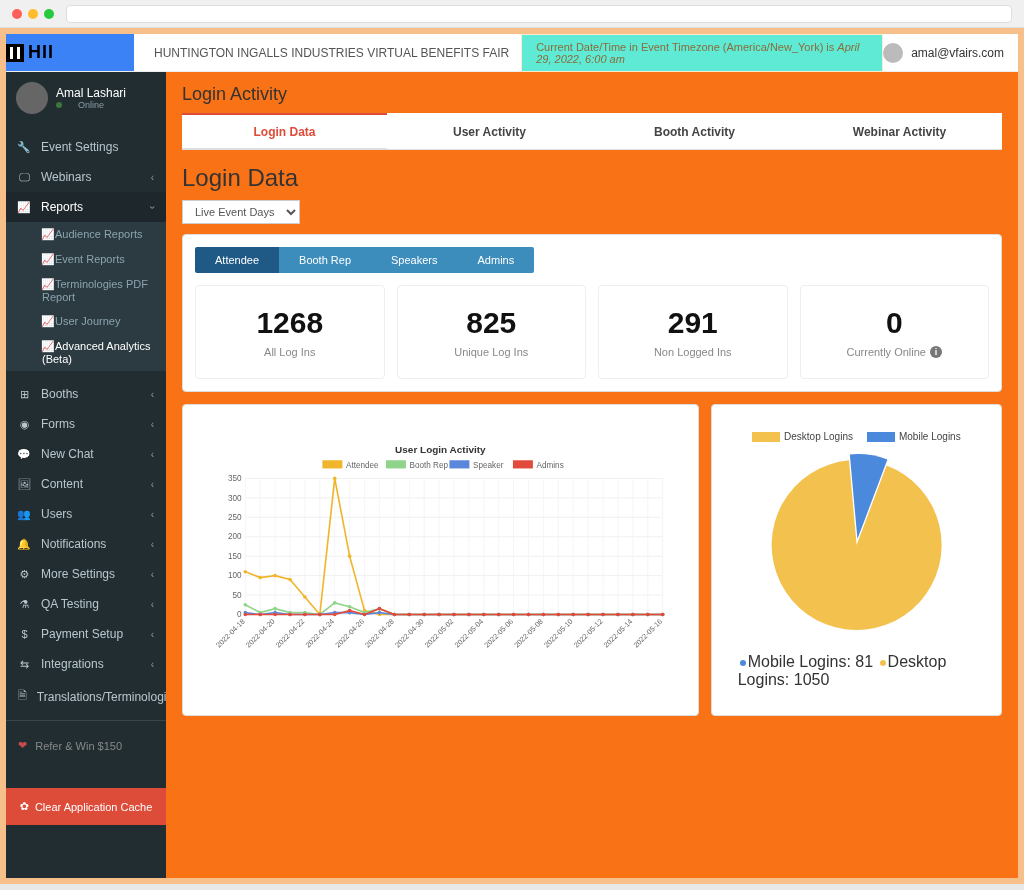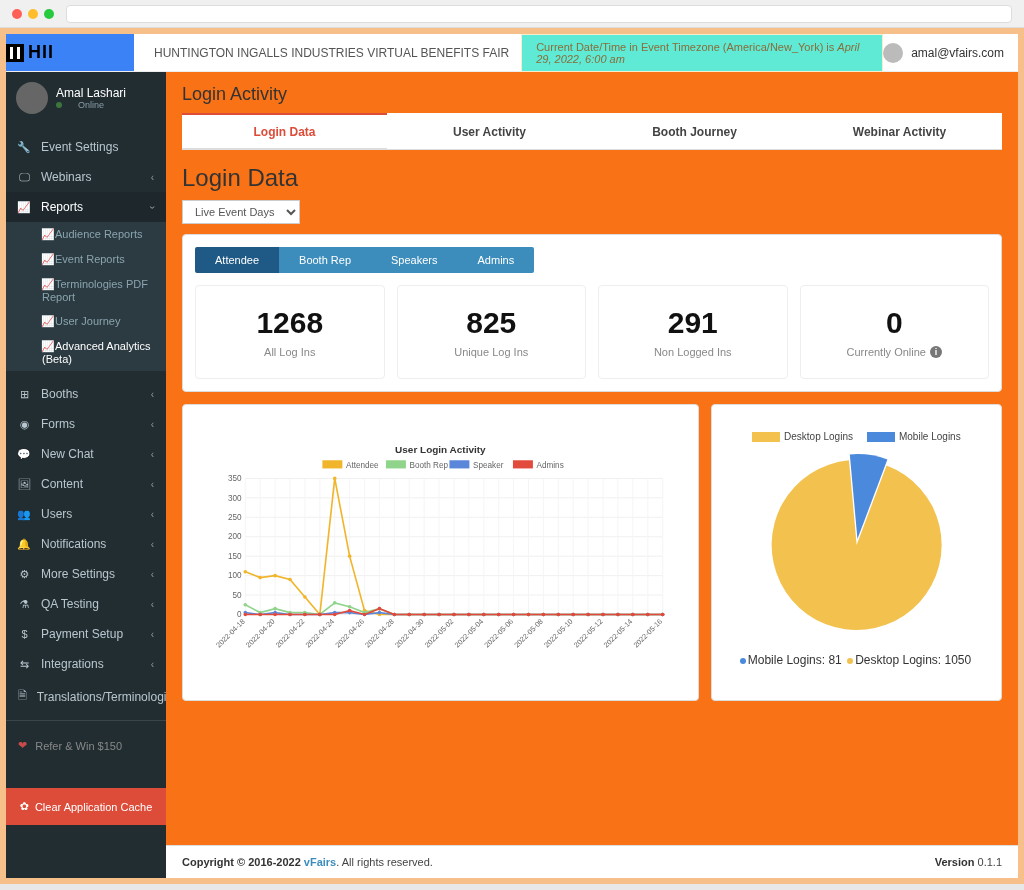--- a/index.html
+++ b/index.html
@@ -62,21 +62,21 @@
 .stat .num { font-size: 30px; font-weight: 700; color: #111; }
 .stat .lbl { font-size: 11px; color: #888; margin-top: 6px; display: flex; align-items: center; justify-content: center; gap: 4px; }
 .info-ico { width: 12px; height: 12px; border-radius: 50%; background: #777; color: #fff; font-size: 9px; display: inline-flex; align-items: center; justify-content: center; font-weight: bold; }
 .charts-row { display: flex; gap: 12px; margin-top: 12px; }
 .chart-card { background: #fff; border: 1px solid #ddd; border-radius: 4px; padding: 26px; }
 .chart-left { flex: 1.95; }
 .chart-right { flex: 1; }
 .leg-item { display: flex; align-items: center; gap: 4px; }
 .pie-legend { display: flex; justify-content: center; gap: 14px; font-size: 10px; color: #444; margin-bottom: 8px; }
 .pie-sw { width: 28px; height: 10px; display: inline-block; }
-.pie-summary { font-size: 12px; color: #333; margin-top: 10px; }
+.pie-summary { font-size: 16px; color: #333; margin-top: 10px; }
 .bullet { display: inline-block; width: 6px; height: 6px; border-radius: 50%; margin: 0 2px; vertical-align: middle; }
 .footer { margin-top: auto; background: #fff; border-top: 1px solid #ddd; padding: 10px 16px; display: flex; justify-content: space-between; font-size: 11px; color: #444; }
 .footer strong { color: #333; }
 .footer .link { color: #3c8dbc; }
 .ico { width: 13px; display: inline-flex; justify-content: center; font-size: 11px; }
 svg { overflow: visible; }
 </style>
 </head>
 <body>
 
@@ -208,21 +208,21 @@
           <span>Clear Application Cache</span>
         </div>
     </aside>
 
     <main class="content">
       <div class="page-hdr">
         <h2>Login Activity</h2>
         <div class="tabs">
           <div class="tab active">Login Data</div>
           <div class="tab">User Activity</div>
-          <div class="tab">Booth Journey</div>
+          <div class="tab">Booth Activity</div>
           <div class="tab">Webinar Activity</div>
         </div>
       </div>
 
       <div class="panel">
         <h1 class="panel-title">Login Data</h1>
         <select class="select">
           <option>Live Event Days</option>
         </select>
 
@@ -467,21 +467,15 @@
                 <path d="M100.80752295724795,89.0545894444944 L93.1680257688481,4.398590940499233 A85,85 0 0 1 130.75015810468034,9.503105483302662 Z" fill="#4a89dc"></path>
               </svg>
             <div class="pie-summary">
               <span class="bullet" style="background:#4a89dc"></span><span>Mobile Logins: 81</span>
               <span class="bullet" style="background:#f3c14e"></span><span>Desktop Logins: 1050</span>
             </div>
           </div>
         </div>
       </div>
 
-      <div class="footer">
-        <div>
-          <strong><span>Copyright © 2016-2022 </span><span class="link">vFairs</span></strong><span>. All rights reserved.</span>
-        </div>
-        <div><strong>Version</strong> <span>0.1.1</span></div>
-      </div>
     </main>
   </div>
 </div>
 
 </body></html>

